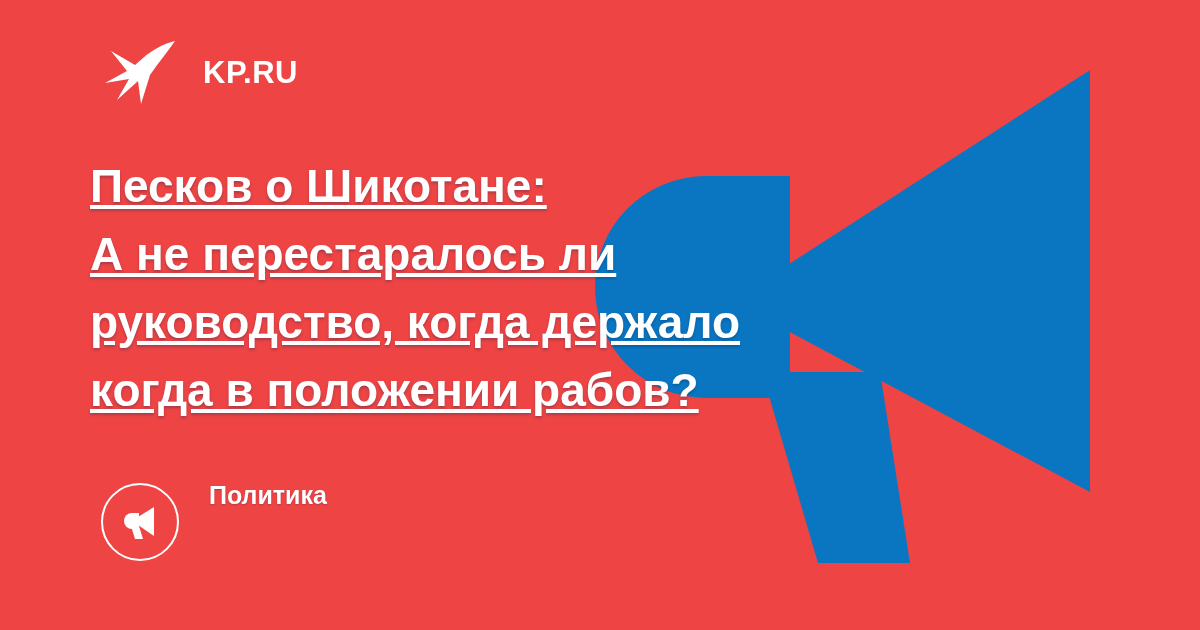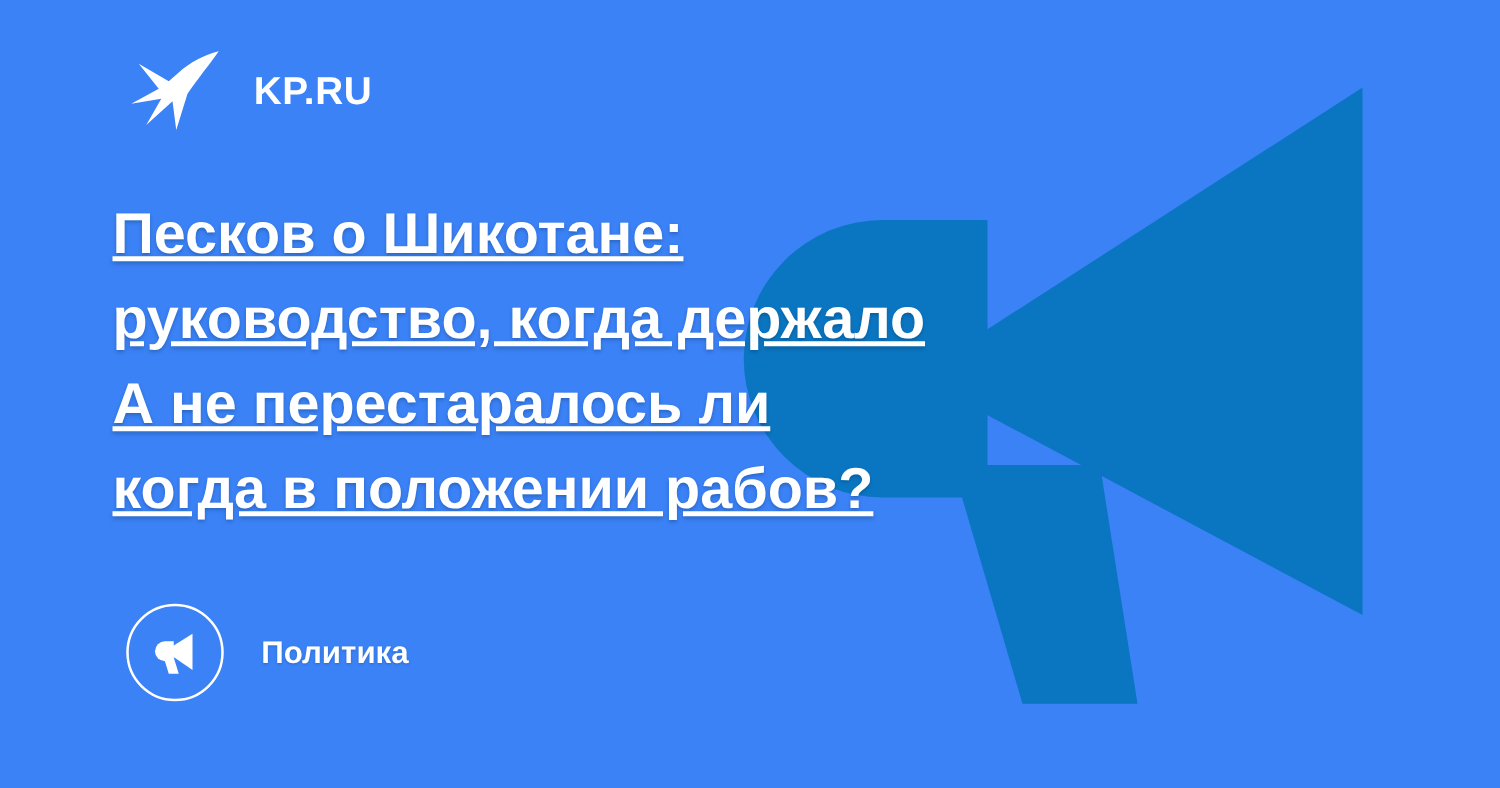--- a/index.html
+++ b/index.html
@@ -10,21 +10,21 @@
     width: 1200px;
     height: 630px;
     overflow: hidden;
     font-family: "Liberation Sans", "DejaVu Sans", sans-serif;
   }
 
   #card {
     position: relative;
     width: 1200px;
     height: 630px;
-    background: #3b82f6;
+    background: #ef4444;
     overflow: hidden;
   }
 
   
   #watermark {
     position: absolute;
     inset: 0;
     width: 1200px;
     height: 630px;
     pointer-events: none;
@@ -71,21 +71,20 @@
     text-shadow: 0 2px 3px rgba(0, 40, 80, 0.30);
     text-decoration: underline;
   }
 
   
   #category {
     position: absolute;
     left: 101px;
     top: 483px;
     display: flex;
-    align-items: center;
     gap: 30px;
     height: 78px;
   }
   #category-icon-circle {
     width: 78px;
     height: 78px;
     border-radius: 50%;
     border: 2px solid #ffffff;
     box-sizing: border-box;
     display: flex;
@@ -133,22 +132,22 @@
                L 33 43
                L 36 66
                L 45 37
                C 54 24 63 13 70 3 Z" fill="#ffffff"></path>
     </svg>
     <div id="brand-text">KP.RU</div>
   </div>
 
   <div id="headline">
     <div class="headline-line">Песков о Шикотане:</div>
+    <div class="headline-line">А не перестаралось ли</div>
     <div class="headline-line">руководство, когда держало</div>
-    <div class="headline-line">А не перестаралось ли</div>
     <div class="headline-line">когда в положении рабов?</div>
   </div>
 
   <div id="category">
     <div id="category-icon-circle">
       <svg width="44" height="44" viewBox="0 0 44 44" xmlns="http://www.w3.org/2000/svg" aria-hidden="true">
 
         <path d="M 36 7 L 20 17 L 20 25 L 36 36 Z" fill="#ffffff"></path>
 
         <path d="M 21 13 L 21 29 L 14 29 A 8 8 0 0 1 14 13 Z" fill="#ffffff"></path>

